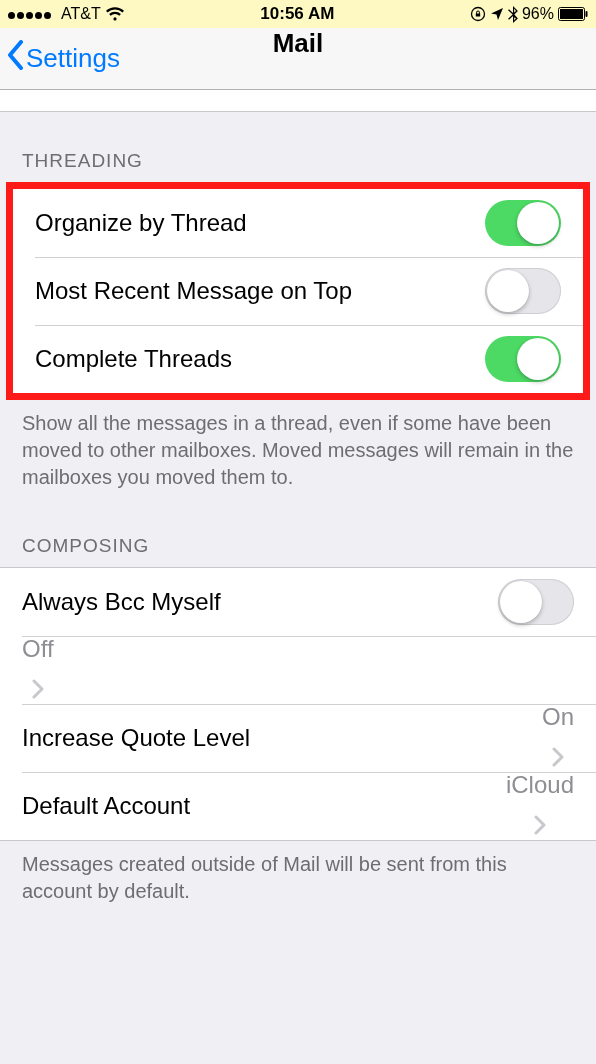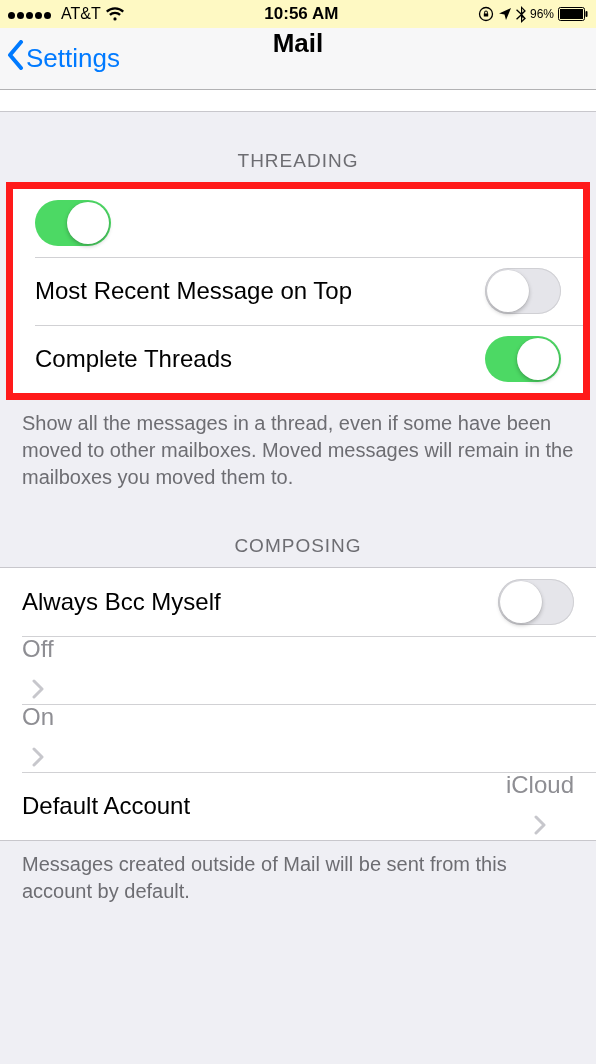--- a/index.html
+++ b/index.html
@@ -21,21 +21,21 @@
     font-size: 17px;
     font-weight: 500;
     background: #fef9c3;
   }
   .sb-left, .sb-right { display: flex; align-items: center; gap: 4px; }
   .sb-center { flex: 1; text-align: center; font-weight: 600; }
   .dots span { display:inline-block; width:7px; height:7px; border-radius:50%; background:#000; margin-right:2px;}
   .wifi svg, .bt svg, .loc svg, .lock svg, .batt svg { display:block; }
   .carrier { font-size: 16px; margin-left:4px;}
   .sb-right { font-size:15px; }
-  .batt-pct { font-size:12px; }
+  .batt-pct { font-size:16px; }
 
   
   .nav {
     height: 62px;
     background: #f7f7f8;
     border-bottom: 1px solid #b2b2b4;
     display: flex;
     position: relative;
   }
   .nav-back {
@@ -58,21 +58,20 @@
     background: #fff;
     border-bottom: 1px solid #c8c7cc;
   }
 
   
   .section-header {
     color: #6d6d72;
     font-size: 19px;
     letter-spacing: 1px;
     padding: 38px 22px 10px 22px;
-    text-align: center;
   }
 
   
   .cell-group {
     background: #fff;
     border-top: 1px solid #c8c7cc;
     border-bottom: 1px solid #c8c7cc;
   }
   .cell {
     display: flex;
@@ -191,20 +190,21 @@
   </div>
   <div class="nav-title">Mail</div>
 </div>
 
 <div class="peek"></div>
 
 <div class="section-header">THREADING</div>
 <div class="highlight-box">
  <div class="cell-group" style="border-top:none;border-bottom:none;">
   <div class="cell">
+    <span>Organize by Thread</span>
     <div class="switch on">
           <div class="knob"></div>
         </div>
   </div>
   <div class="cell">
     <span>Most Recent Message on Top</span>
     <div class="switch">
           <div class="knob"></div>
         </div>
   </div>
@@ -230,20 +230,21 @@
     <span class="right">
       <span>Off</span>
       <span class="chevron-right">
         <svg width="12" height="20" viewBox="0 0 12 20">
             <path d="M2 2l8 8-8 8" fill="none" stroke="#c7c7cc" stroke-width="3" stroke-linecap="round" stroke-linejoin="round"></path>
           </svg>
       </span>
     </span>
   </div>
   <div class="cell">
+    <span>Increase Quote Level</span>
     <span class="right">
       <span>On</span>
       <span class="chevron-right">
         <svg width="12" height="20" viewBox="0 0 12 20">
             <path d="M2 2l8 8-8 8" fill="none" stroke="#c7c7cc" stroke-width="3" stroke-linecap="round" stroke-linejoin="round"></path>
           </svg>
       </span>
     </span>
   </div>
   <div class="cell">

